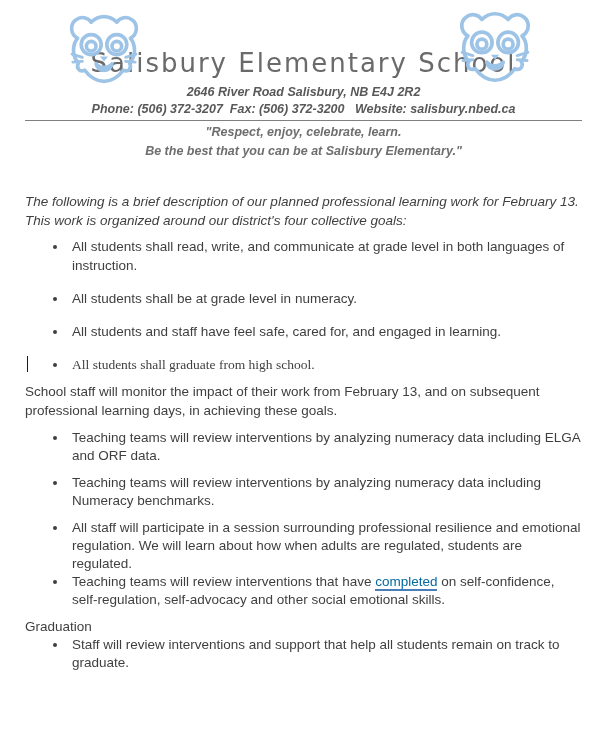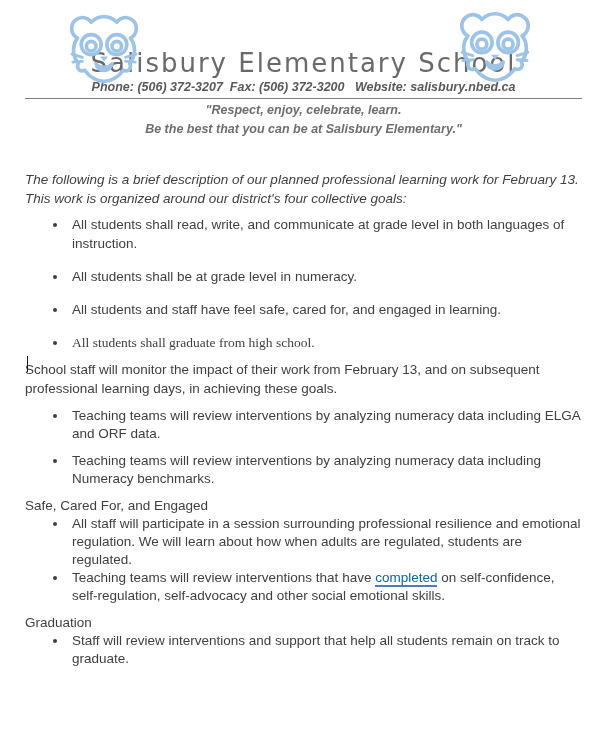--- a/index.html
+++ b/index.html
@@ -116,20 +116,21 @@
           <circle cx="71" cy="42" r="12.5"></circle>
           <circle cx="71" cy="44" r="6"></circle>
           <path d="M50,57 L60,57 L55,63 Z" fill="#9dc3e6" stroke="none"></path>
           <path d="M45,66 C50,72 60,72 65,66 C63,77 47,77 45,66 Z"></path>
           <path d="M28,58 L15,54 M28,63 L16,64 M82,58 L95,54 M82,63 L94,64" stroke-width="3.5"></path>
         </g>
       </svg>
     </span>
 
     <div class="school-name">Salisbury Elementary School</div>
+    <div class="address-line">2646 River Road Salisbury, NB E4J 2R2</div>
     <div class="contact-line">Phone: (506) 372-3207  Fax: (506) 372-3200   Website: salisbury.nbed.ca</div>
     <hr class="rule">
     <div class="motto">"Respect, enjoy, celebrate, learn.</div>
     <div class="motto">Be the best that you can be at Salisbury Elementary."</div>
   </div>
 
   <div class="doc-body">
 
     <p class="intro">The following is a brief description of our planned professional learning work for February 13. This work is organized around our district's four collective goals:</p>
 
@@ -148,21 +149,20 @@
       </ul>
     </div>
 
     <div class="section">
       <ul class="section-list">
         <li>Teaching teams will review interventions by analyzing numeracy data including Numeracy benchmarks.</li>
       </ul>
     </div>
 
     <div class="section">
-      <div class="section-heading">Safe, Cared For, and Engaged</div>
       <ul class="section-list">
         <li>All staff will participate in a session surrounding professional resilience and emotional regulation. We will learn about how when adults are regulated, students are regulated.</li>
         <li><span>Teaching teams will review interventions that have </span><span class="inline-link">completed</span><span> on self-confidence, self-regulation, self-advocacy and other social emotional skills.</span></li>
       </ul>
     </div>
 
     <div class="section">
       <div class="section-heading">Graduation</div>
       <ul class="section-list">
         <li>Staff will review interventions and support that help all students remain on track to graduate.</li>

